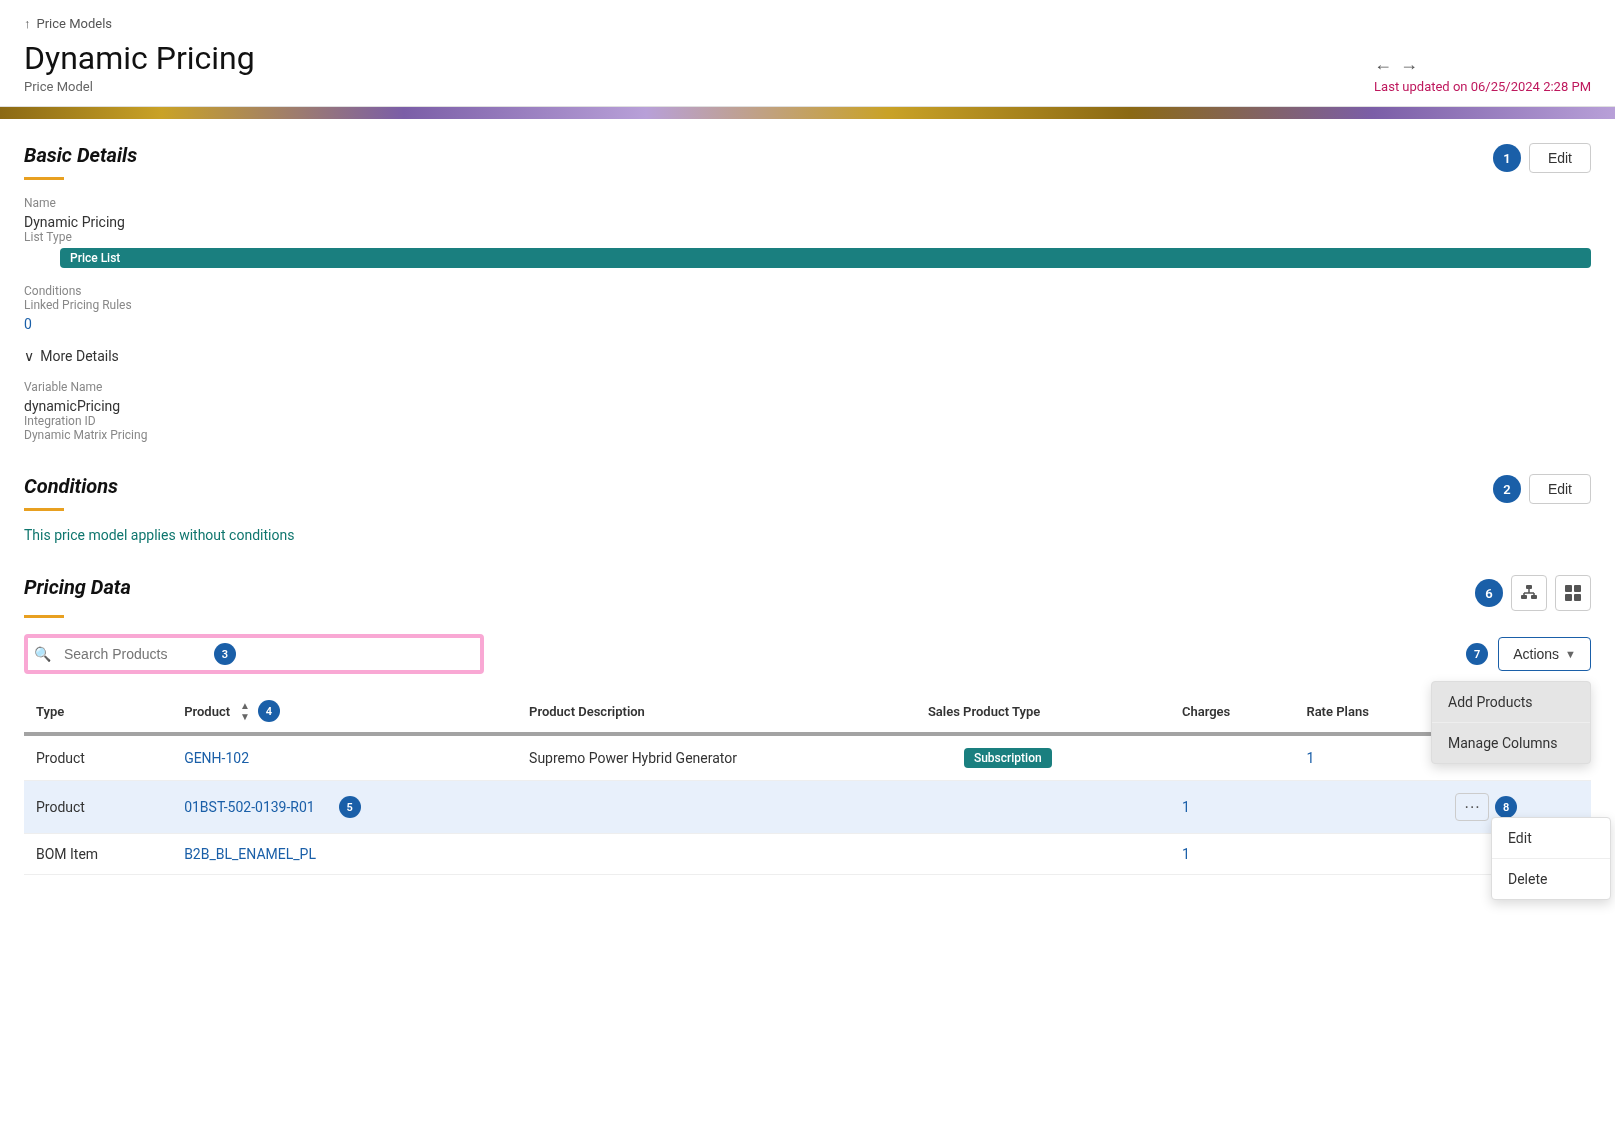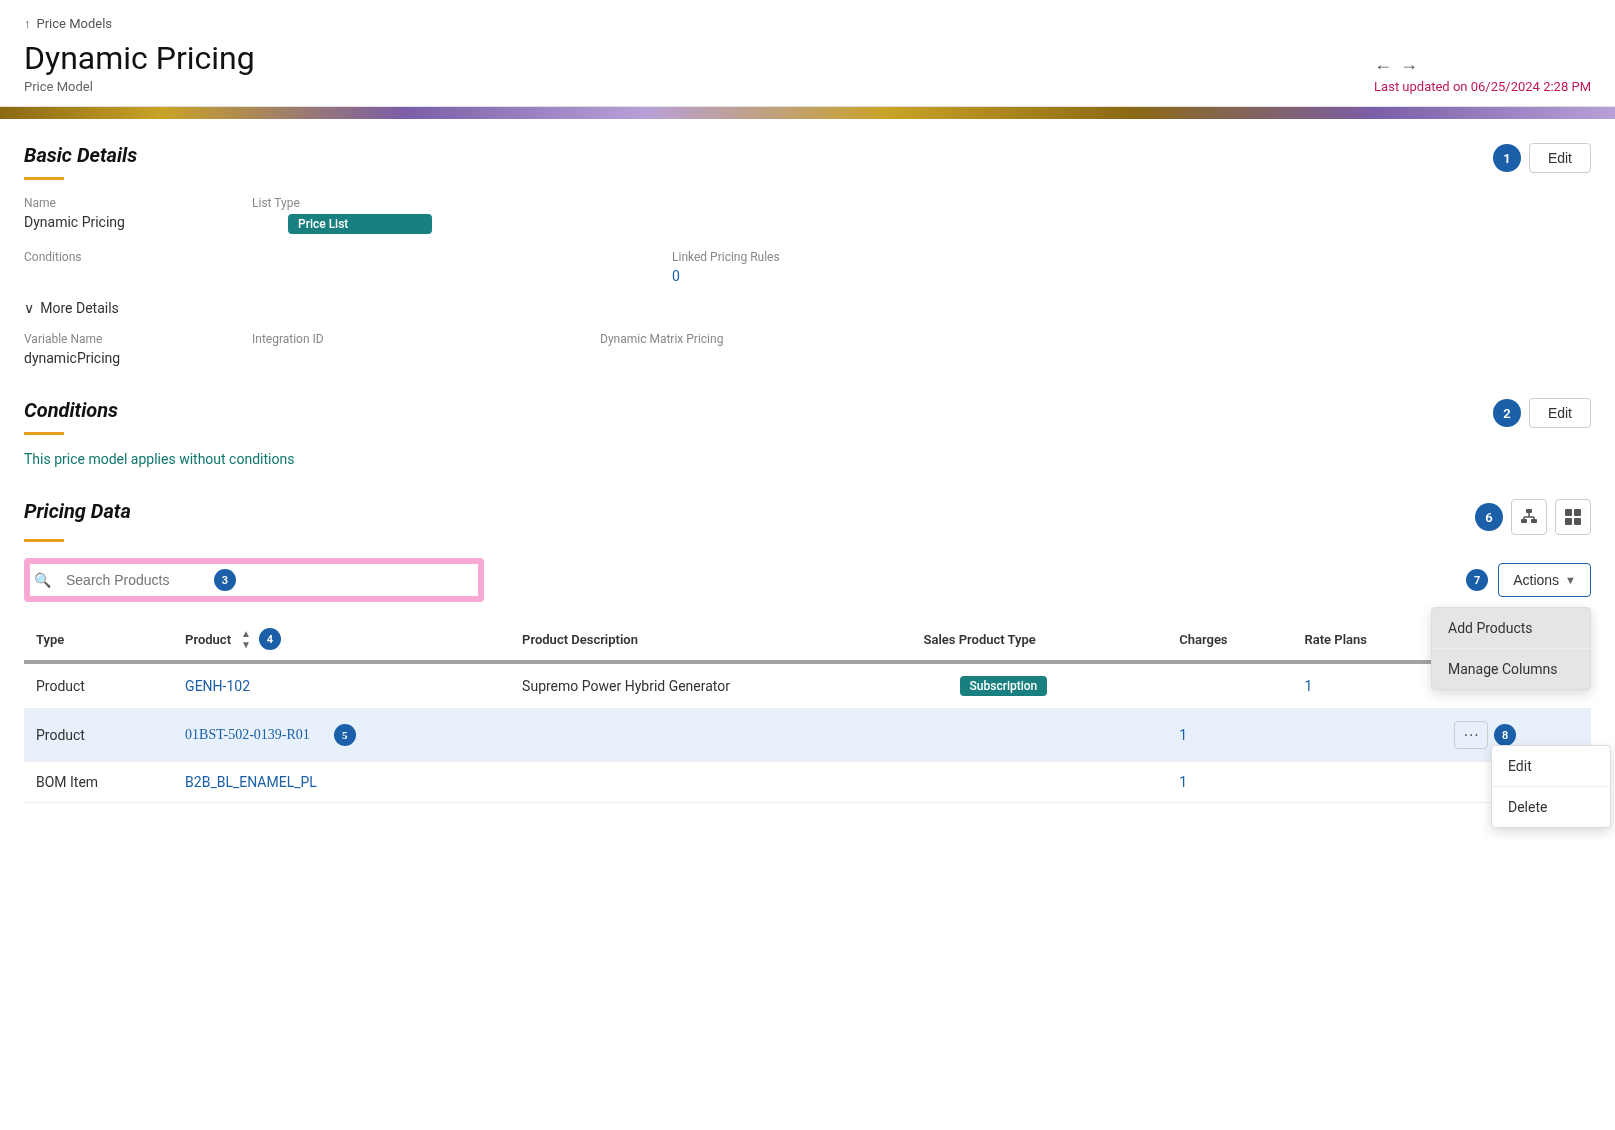--- a/index.html
+++ b/index.html
@@ -26,39 +26,39 @@
     .section { margin-bottom: 32px; background: #fff; }
     .section-header { display: flex; justify-content: space-between; align-items: flex-start; margin-bottom: 4px; }
     .section-title { font-size: 20px; font-weight: 700; color: #111; font-style: italic; }
     .section-underline { width: 40px; height: 3px; background: #e8a020; margin-bottom: 16px; margin-top: 4px; }
     .section-actions { display: flex; align-items: center; gap: 8px; }
 
     
     .edit-btn { padding: 6px 18px; border: 1px solid #ccc; background: #fff; border-radius: 4px; cursor: pointer; font-size: 14px; color: #333; }
 
     
-    .fields-row { display: flex; gap: 48px; margin-bottom: 16px; }
+    .fields-row { display: flex; margin-bottom: 16px; flex-direction: column; }
     .field { display: flex; flex-direction: column; gap: 4px; min-width: 180px; }
     .field-label { font-size: 12px; color: #888; }
     .field-value { font-size: 14px; color: #333; }
 
     
     .badge-teal { background: #1a7f7f; color: #fff; padding: 3px 10px; border-radius: 4px; font-size: 12px; font-weight: 500; display: inline-block; margin-left: 36px; }
     .linked-value { color: #1a5fa8; font-size: 14px; }
 
     
     .more-details-toggle { display: flex; align-items: center; gap: 6px; cursor: pointer; color: #333; font-size: 14px; margin-bottom: 16px; }
 
     
     .conditions-text { font-size: 14px; color: #0f766e; margin-top: 4px; }
     .view-icon-btn { width: 36px; height: 36px; border: 1px solid #ccc; background: #fff; border-radius: 4px; cursor: pointer; display: flex; align-items: center; justify-content: center; font-size: 16px; color: #555; }
 
     
     .search-container { position: relative; margin-bottom: 16px; margin-top: 12px; }
-    .search-input { width: 460px; padding: 8px 12px 8px 36px; border: 6px solid #f9a8d4; border-radius: 4px; font-size: 14px; }
+    .search-input { width: 460px; padding: 8px 12px 8px 36px; border: 4px solid #f9a8d4; border-radius: 4px; font-size: 14px; }
     .search-icon { position: absolute; left: 10px; top: 50%; transform: translateY(-50%); color: #888; font-size: 14px; }
 
     
     .actions-btn { display: flex; align-items: center; gap: 6px; padding: 8px 14px; border: 1px solid #1a5fa8; background: #fff; border-radius: 4px; cursor: pointer; font-size: 14px; color: #333; position: relative; }
     .actions-btn .chevron-down { font-size: 11px; color: #666; }
 
     
     .data-table { width: 100%; border-collapse: collapse; }
     .data-table th { text-align: left; padding: 10px 12px; border-bottom: 4px solid #a3a3a3; font-size: 13px; font-weight: 600; color: #333; }
     .data-table td { padding: 12px; border-bottom: 1px solid #eee; font-size: 14px; color: #333; }
@@ -270,21 +270,21 @@
               <td>Supremo Power Hybrid Generator</td>
               <td><span class="badge-teal">Subscription</span></td>
               <td></td>
               <td style="color:#1a5fa8;">1</td>
               <td></td>
             </tr>
 
             <tr class="selected">
               <td>Product</td>
               <td>
-                <span style="display:inline-flex; align-items:center; gap:24px;font-family:Liberation Serif, serif;">
+                <span style="display:inline-flex; align-items:center; gap:24px;">
                   <a class="product-link">01BST-502-0139-R01</a>
                   <span style="width:22px; height:22px; background:#1a5fa8; color:#fff; border-radius:50%; font-size:11px; font-weight:600; display:inline-flex; align-items:center; justify-content:center;">5</span>
                 </span>
               </td>
               <td></td>
               <td></td>
               <td style="color:#1a5fa8;">1</td>
               <td></td>
               <td style="position:relative;">
                 <span style="display:inline-flex; align-items:center; gap:6px;">

